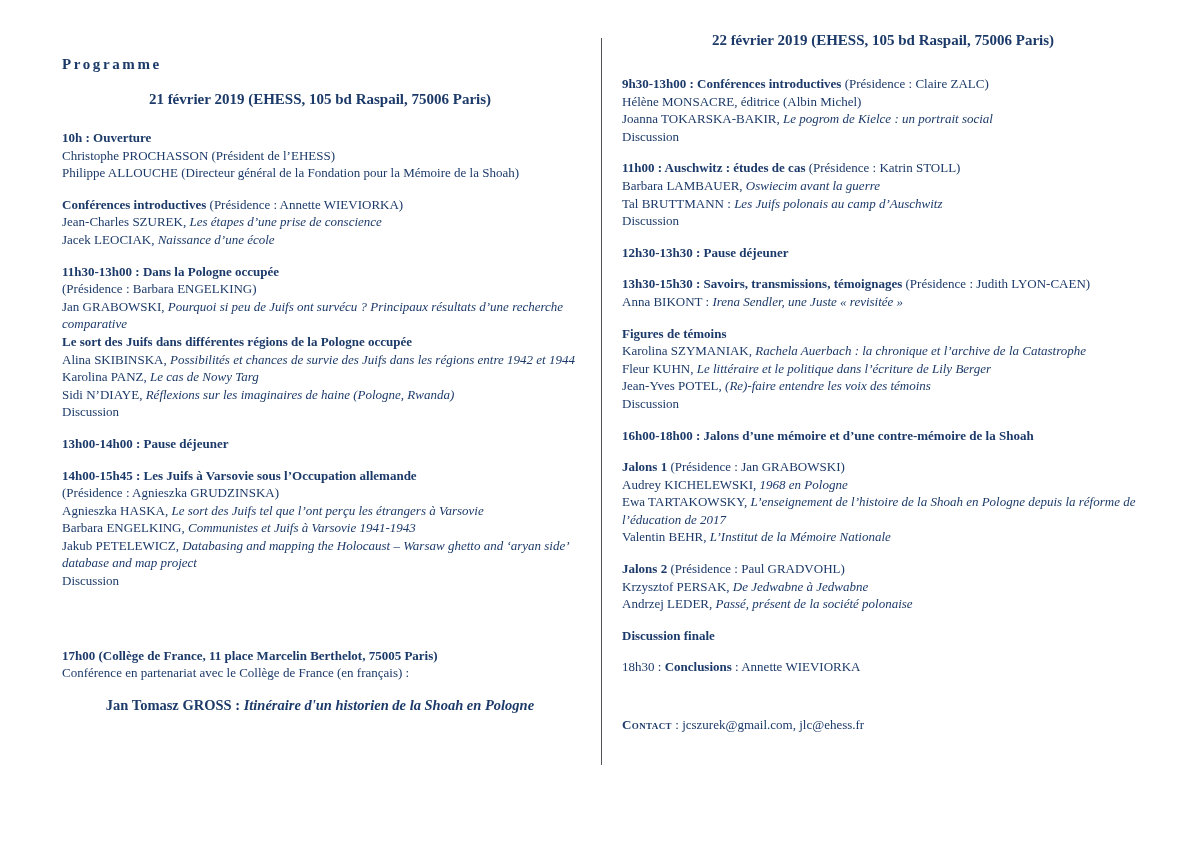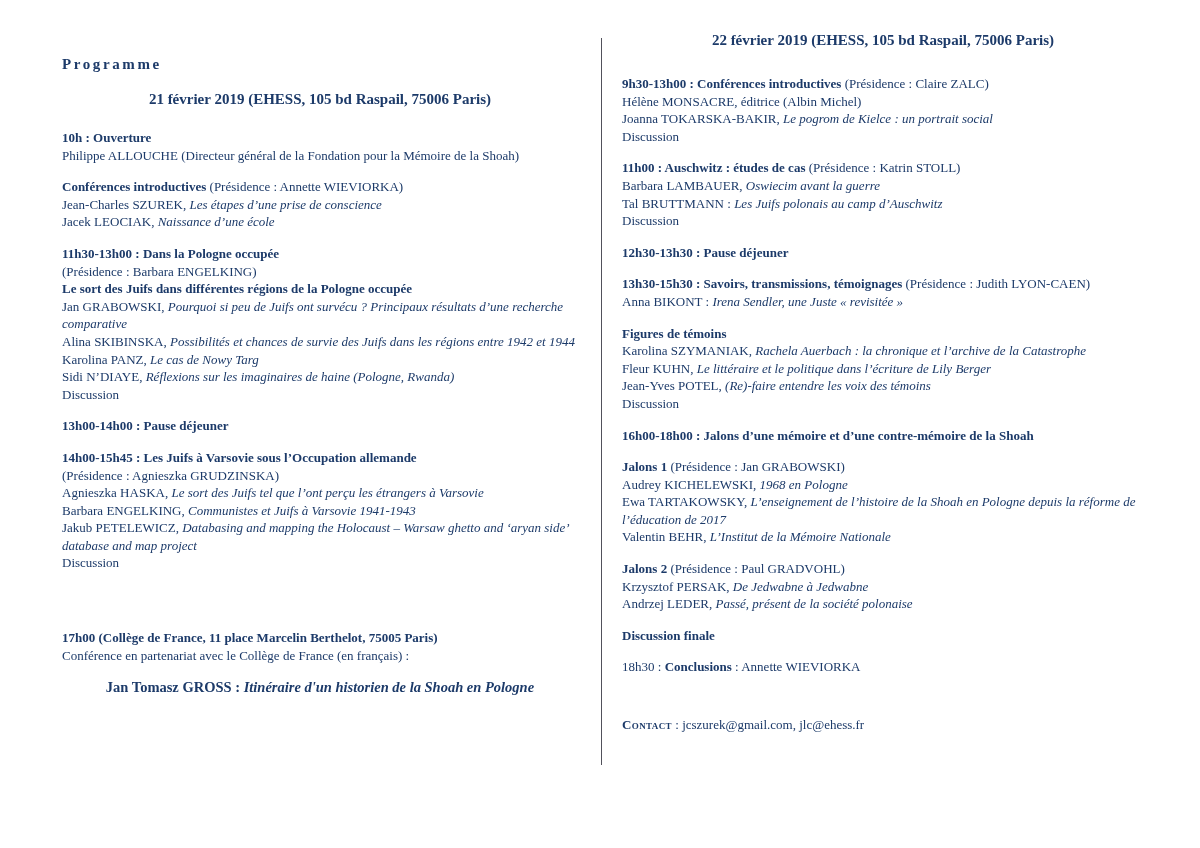--- a/index.html
+++ b/index.html
@@ -62,34 +62,35 @@
 <body>
 
 <div class="divider"></div>
 
 <div class="col col-left">
   <h1 class="doc-title">Programme</h1>
   <p class="date-heading">21 février 2019 (EHESS, 105 bd Raspail, 75006 Paris)</p>
 
   <div class="block">
     <p class="ln"><span class="sg-b">10h : Ouverture</span></p>
+    <p class="ln"><span class="sg-n">Christophe PROCHASSON (Président de l’EHESS)</span></p>
     <p class="ln"><span class="sg-n">Philippe ALLOUCHE (Directeur général de la Fondation pour la Mémoire de la Shoah)</span></p>
   </div>
 
   <div class="block">
     <p class="ln"><span class="sg-b">Conférences introductives</span><span class="sg-n"> (Présidence : Annette WIEVIORKA)</span></p>
     <p class="ln"><span class="sg-n">Jean-Charles SZUREK, </span><span class="sg-i">Les étapes d’une prise de conscience</span></p>
     <p class="ln"><span class="sg-n">Jacek LEOCIAK, </span><span class="sg-i">Naissance d’une école</span></p>
   </div>
 
   <div class="block">
     <p class="ln"><span class="sg-b">11h30-13h00 : Dans la Pologne occupée</span></p>
     <p class="ln"><span class="sg-n">(Présidence : Barbara ENGELKING)</span></p>
+    <p class="ln wrap"><span class="sg-n">Jan GRABOWSKI, </span><span class="sg-i">Pourquoi si peu de Juifs ont survécu ? Principaux résultats d’une recherche comparative</span></p>
     <p class="ln"><span class="sg-b">Le sort des Juifs dans différentes régions de la Pologne occupée</span></p>
-    <p class="ln wrap"><span class="sg-n">Jan GRABOWSKI, </span><span class="sg-i">Pourquoi si peu de Juifs ont survécu ? Principaux résultats d’une recherche comparative</span></p>
     <p class="ln"><span class="sg-n">Alina SKIBINSKA, </span><span class="sg-i">Possibilités et chances de survie des Juifs dans les régions entre 1942 et 1944</span></p>
     <p class="ln"><span class="sg-n">Karolina PANZ, </span><span class="sg-i">Le cas de Nowy Targ</span></p>
     <p class="ln"><span class="sg-n">Sidi N’DIAYE, </span><span class="sg-i">Réflexions sur les imaginaires de haine (Pologne, Rwanda)</span></p>
     <p class="ln"><span class="sg-n">Discussion</span></p>
   </div>
 
   <div class="block">
     <p class="ln"><span class="sg-b">13h00-14h00 : Pause déjeuner</span></p>
   </div>
 

